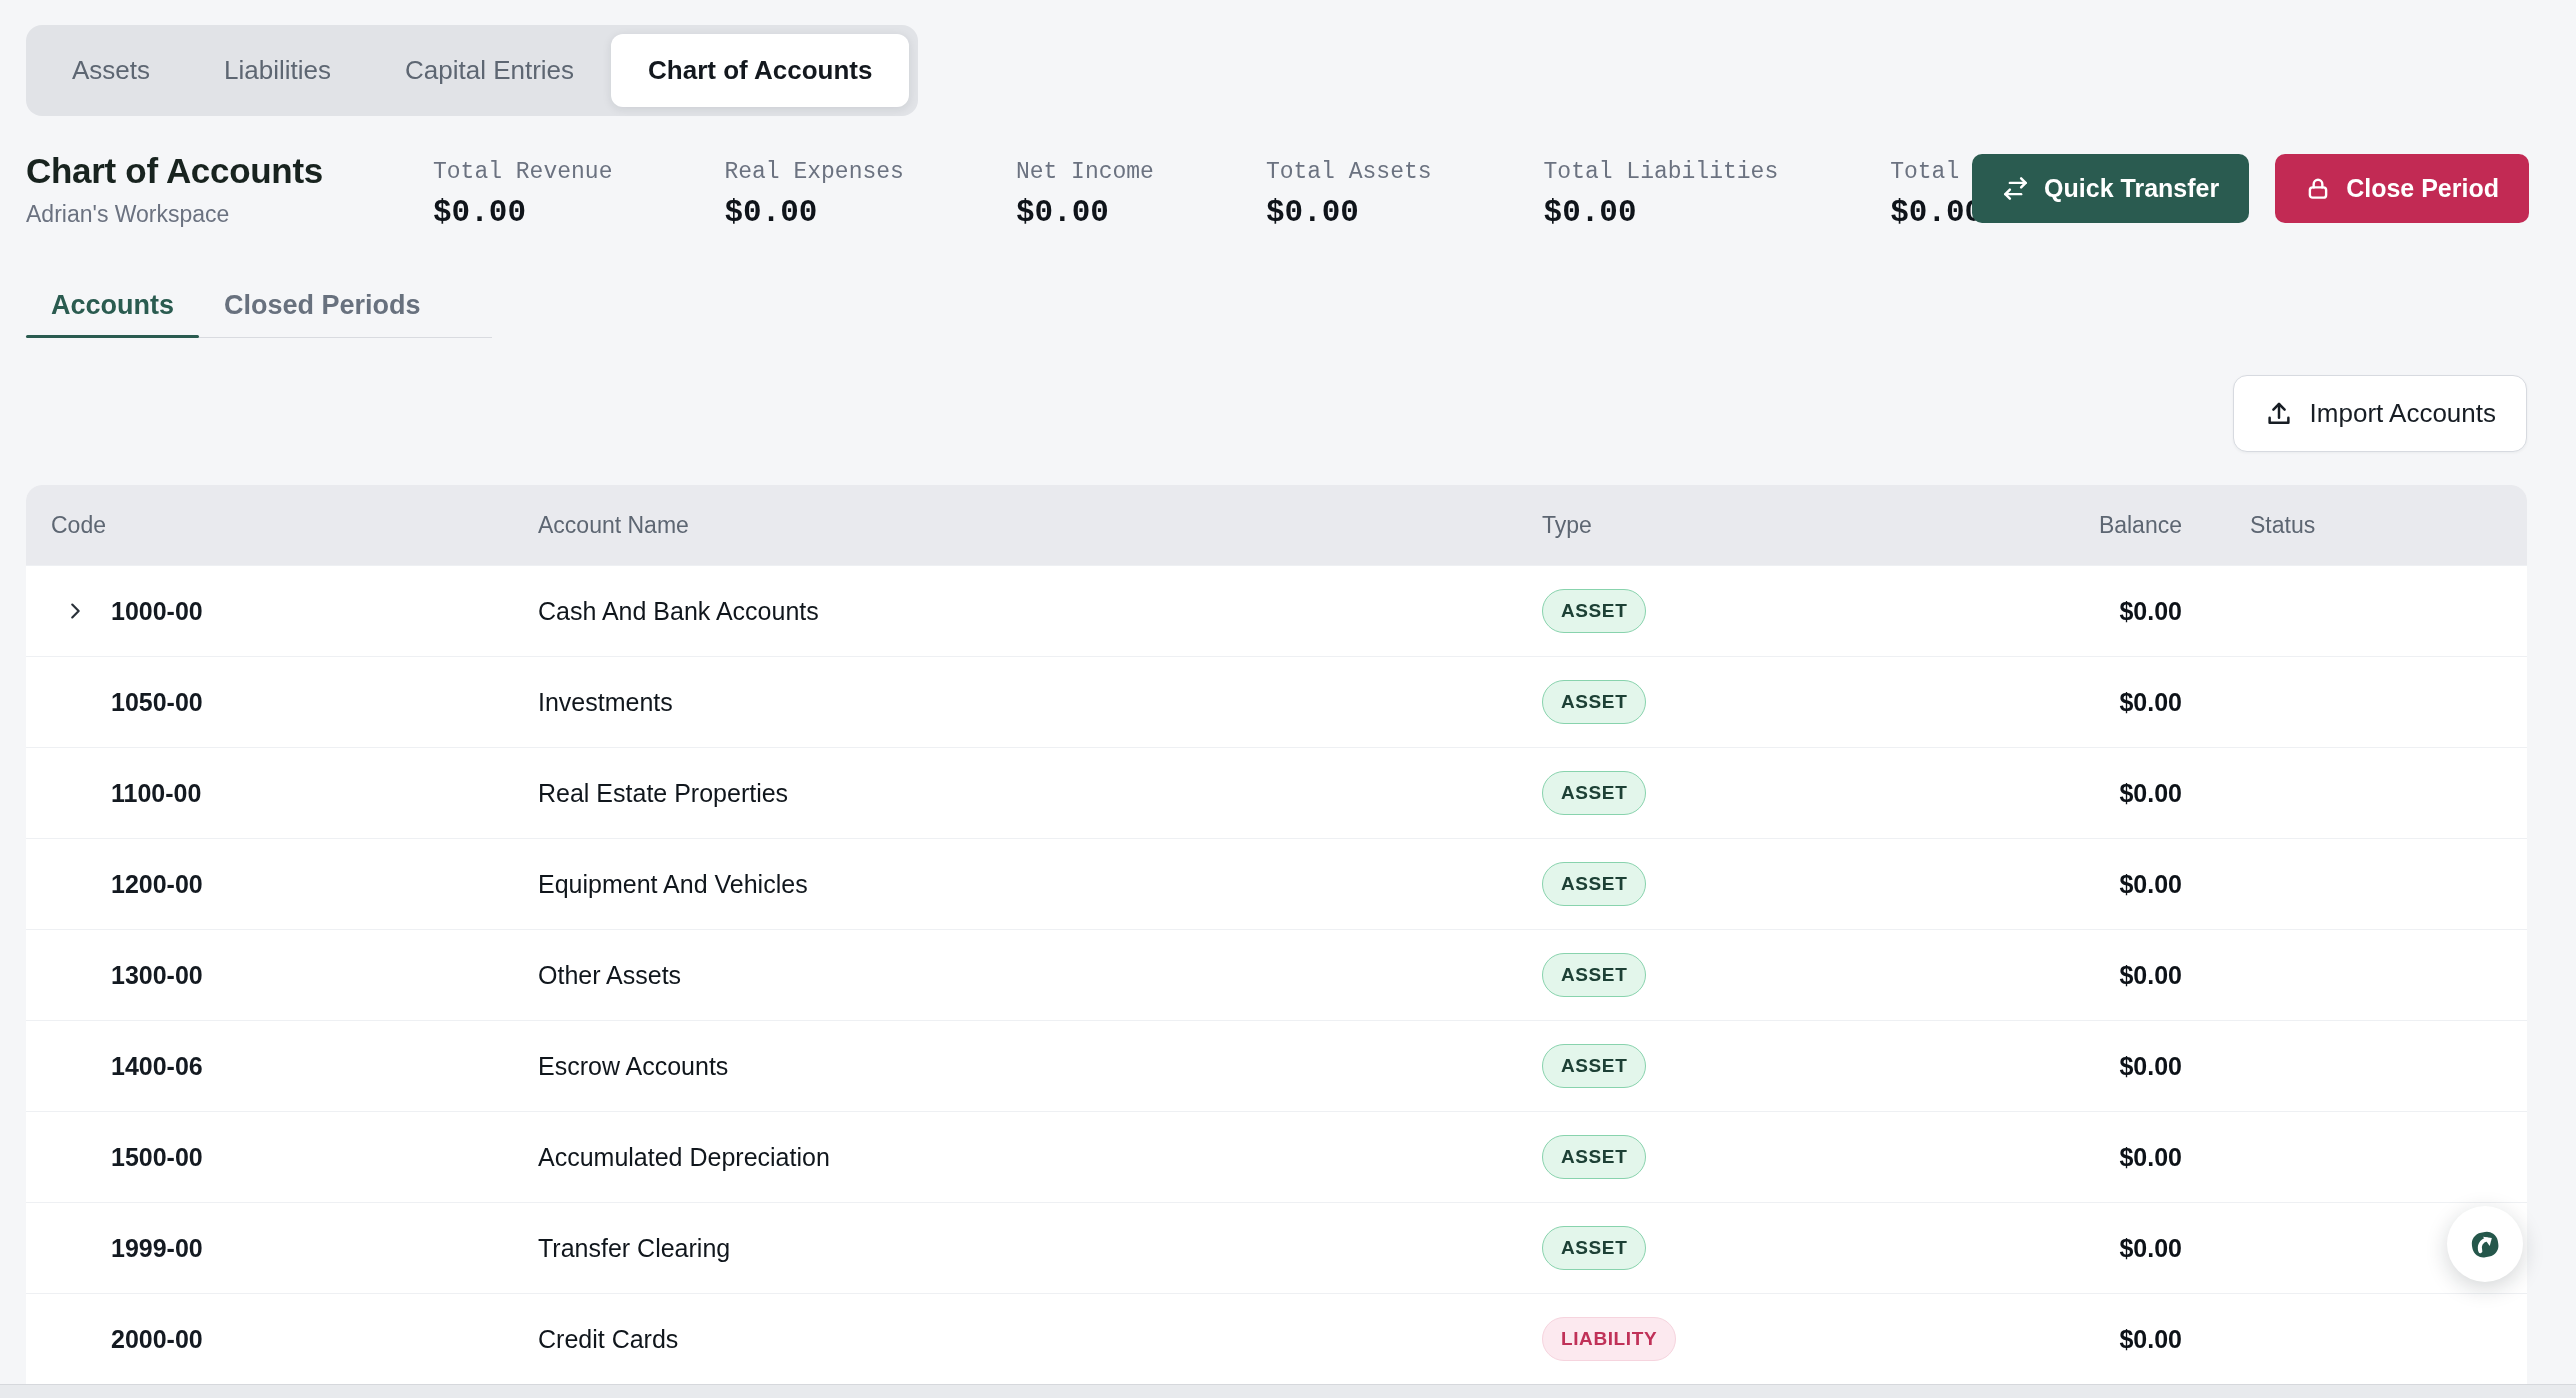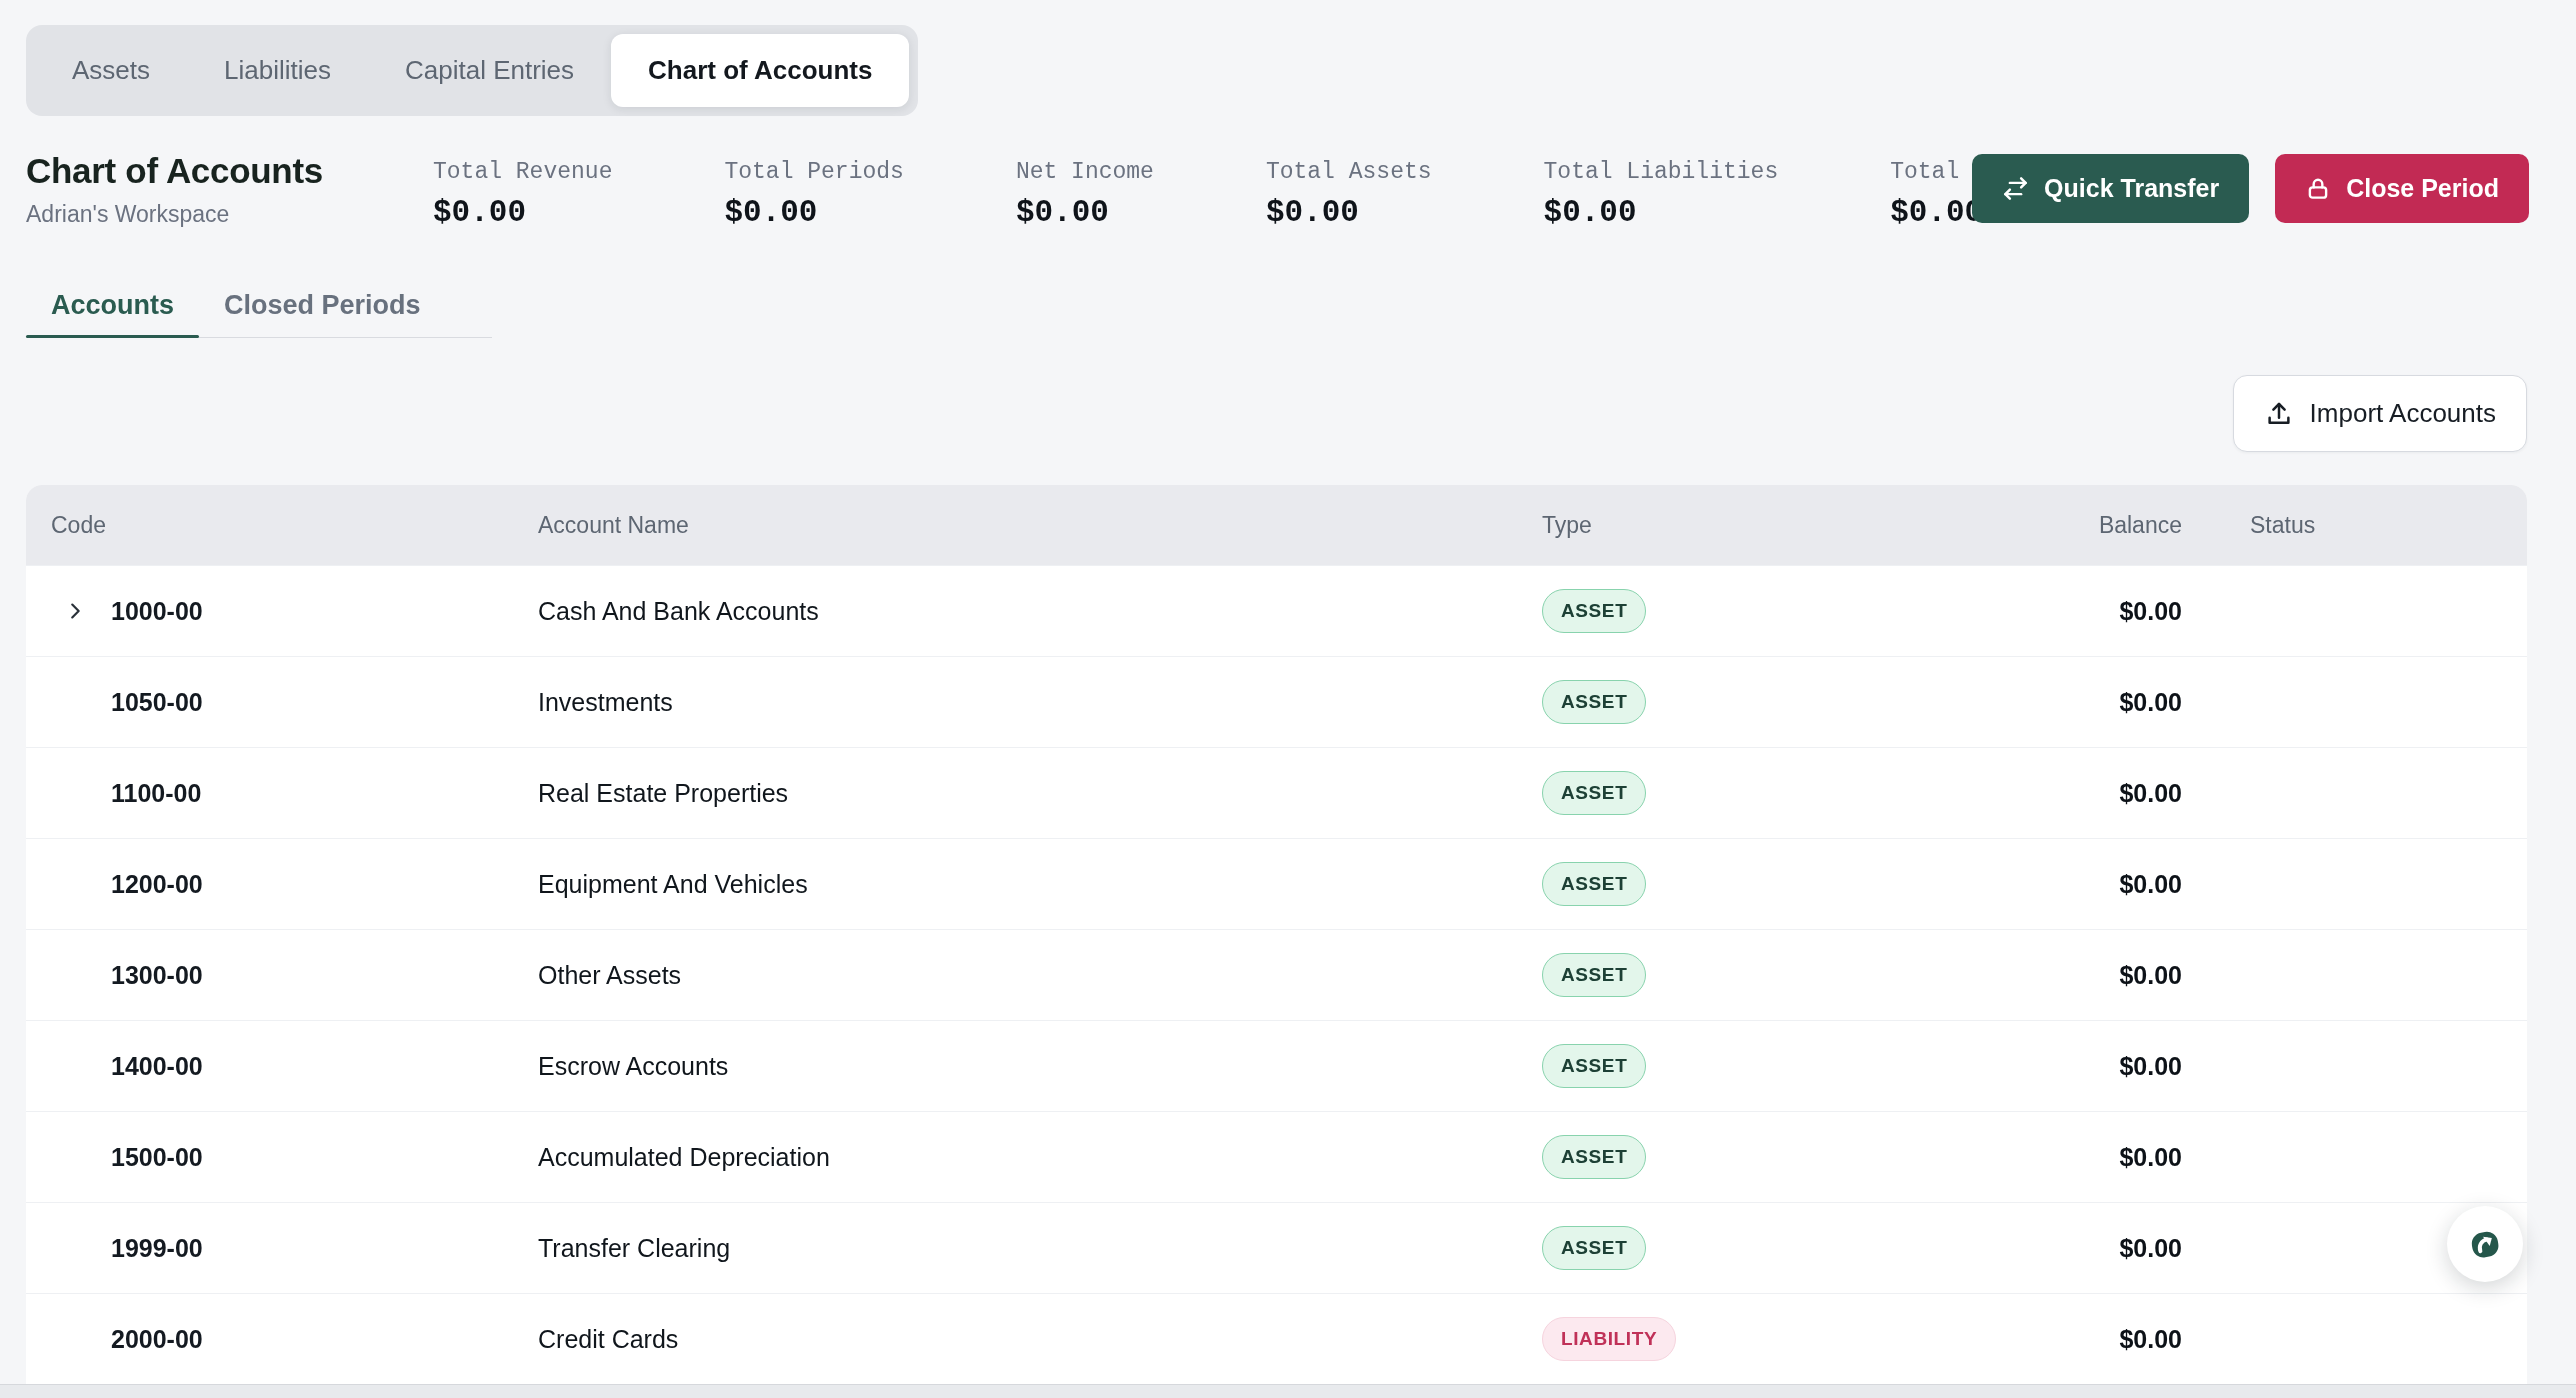--- a/index.html
+++ b/index.html
@@ -143,21 +143,21 @@
 </div>
 
 <div class="stats">
 
     <div class="stat">
       <div class="stat-label">Total Revenue</div>
       <div class="stat-value">$0.00</div>
     </div>
 
     <div class="stat">
-      <div class="stat-label">Total Periods</div>
+      <div class="stat-label">Real Expenses</div>
       <div class="stat-value">$0.00</div>
     </div>
 
     <div class="stat">
       <div class="stat-label">Net Income</div>
       <div class="stat-value">$0.00</div>
     </div>
 
     <div class="stat">
       <div class="stat-label">Total Assets</div>
@@ -322,21 +322,21 @@
       </div>
 
       <div class="t-row">
         <div class="expander">
           <span style="visibility: hidden;">
             <svg width="22" height="22" viewBox="0 0 24 24" fill="none" stroke="currentColor" stroke-width="2.4" stroke-linecap="round" stroke-linejoin="round">
               <path d="M9 5l7 7-7 7"></path>
             </svg>
           </span>
         </div>
-        <div class="cell-code">1400-00</div>
+        <div class="cell-code">1400-06</div>
         <div class="cell-name">Escrow Accounts</div>
         <div class="cell-type">
           <span class="badge asset">ASSET</span>
         </div>
         <div class="cell-balance">$0.00</div>
         <div class="cell-status">
           <span class="status-pill" style="visibility: hidden;"></span>
         </div>
       </div>
 

